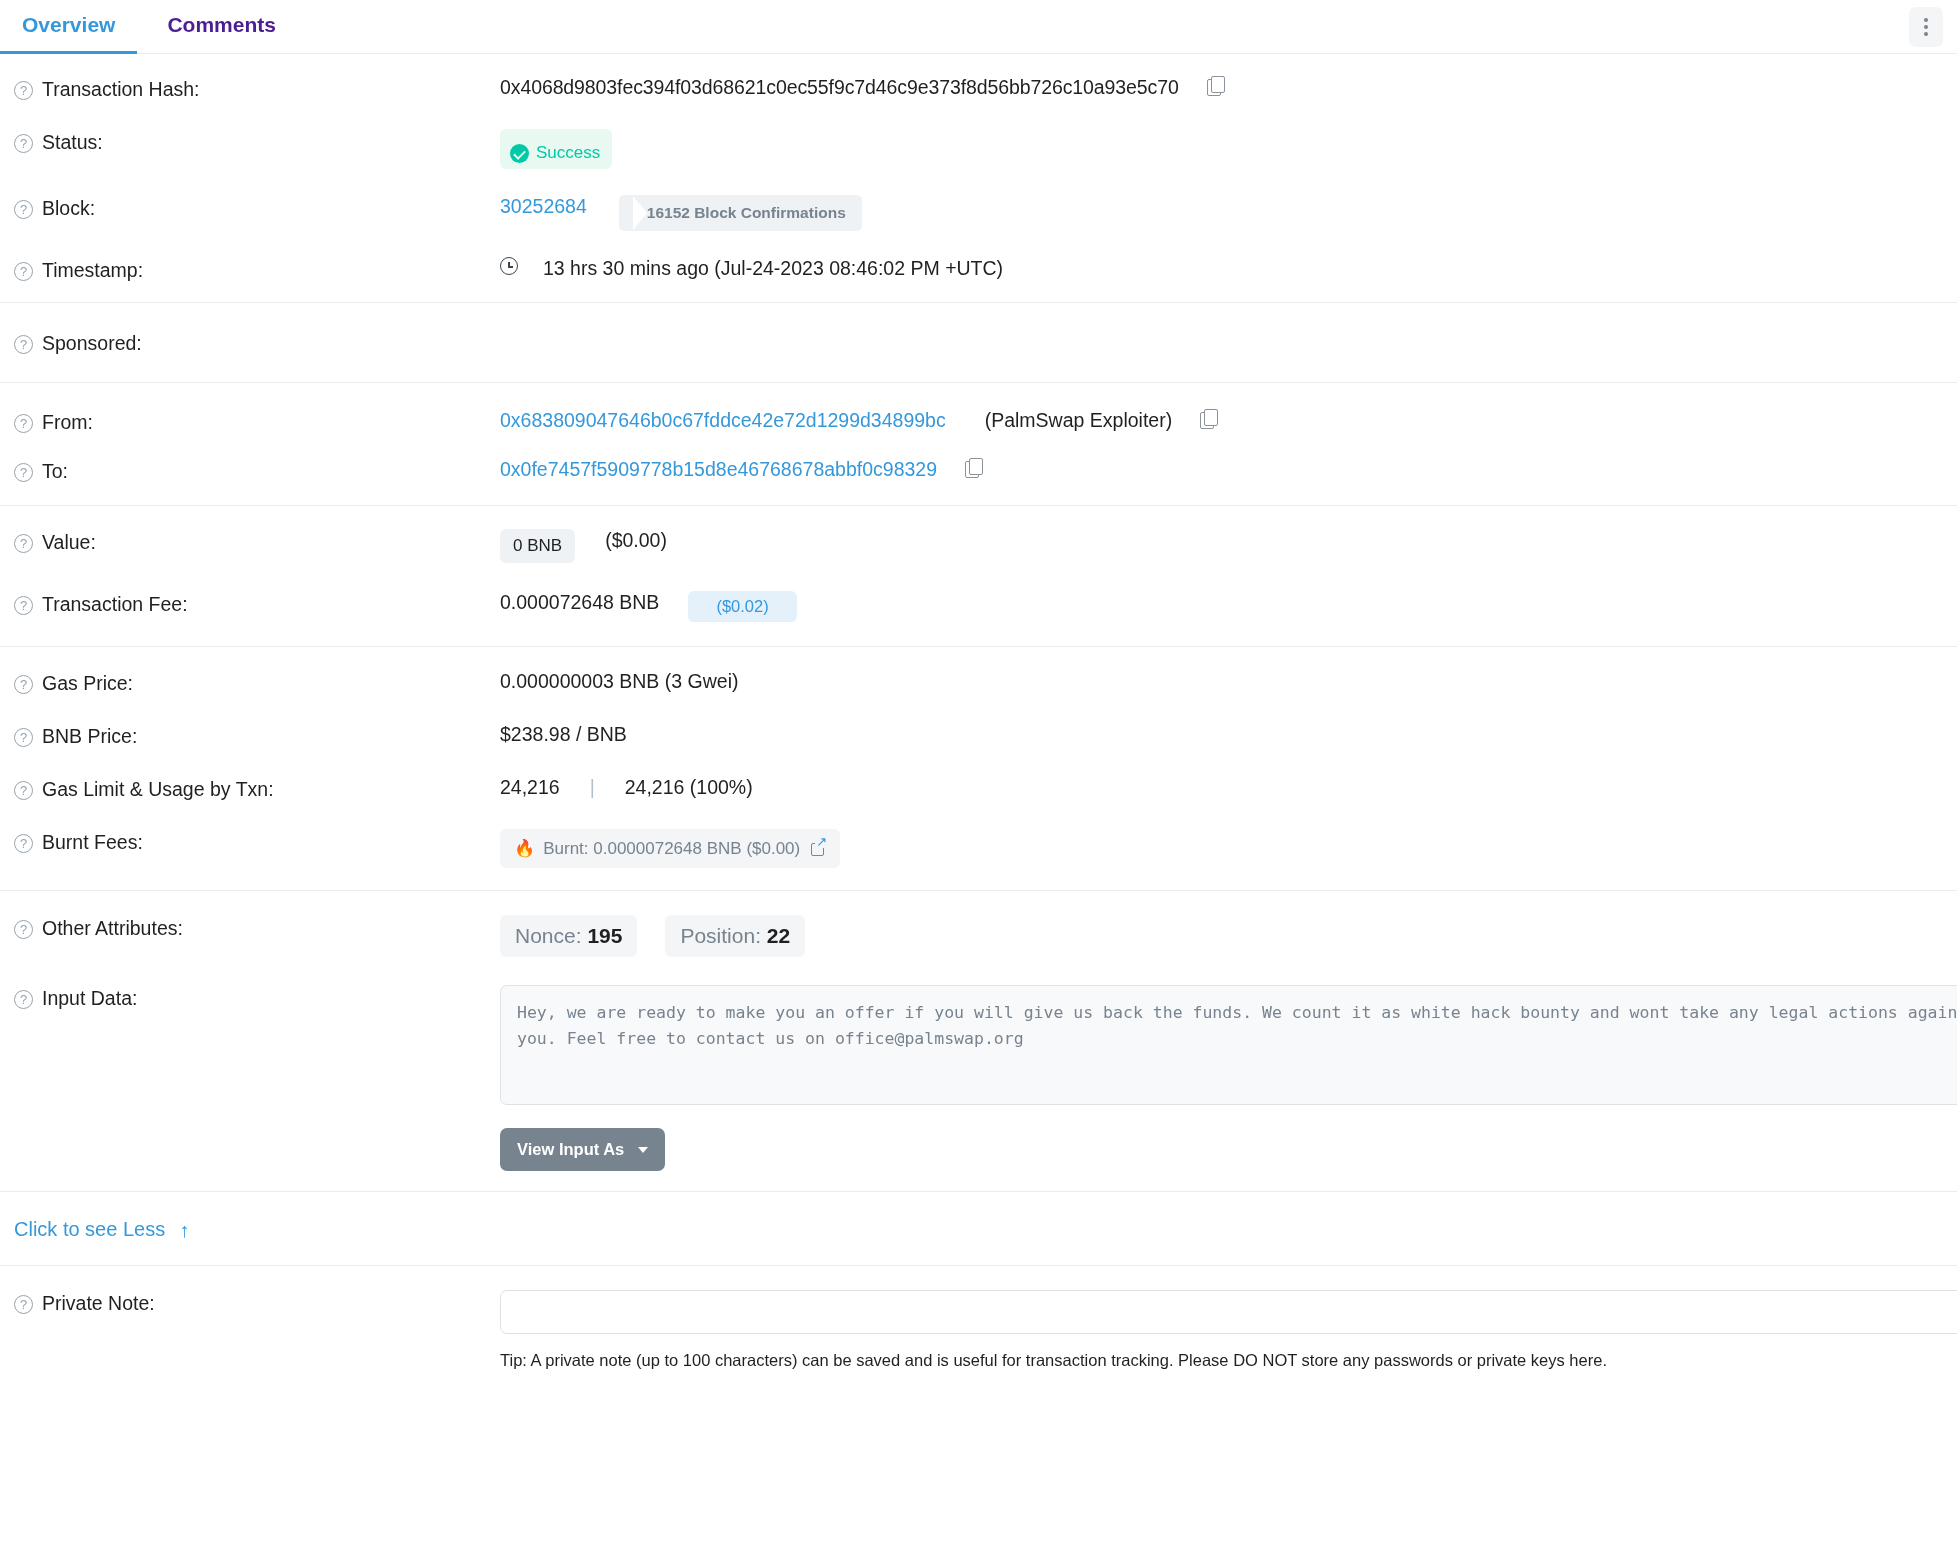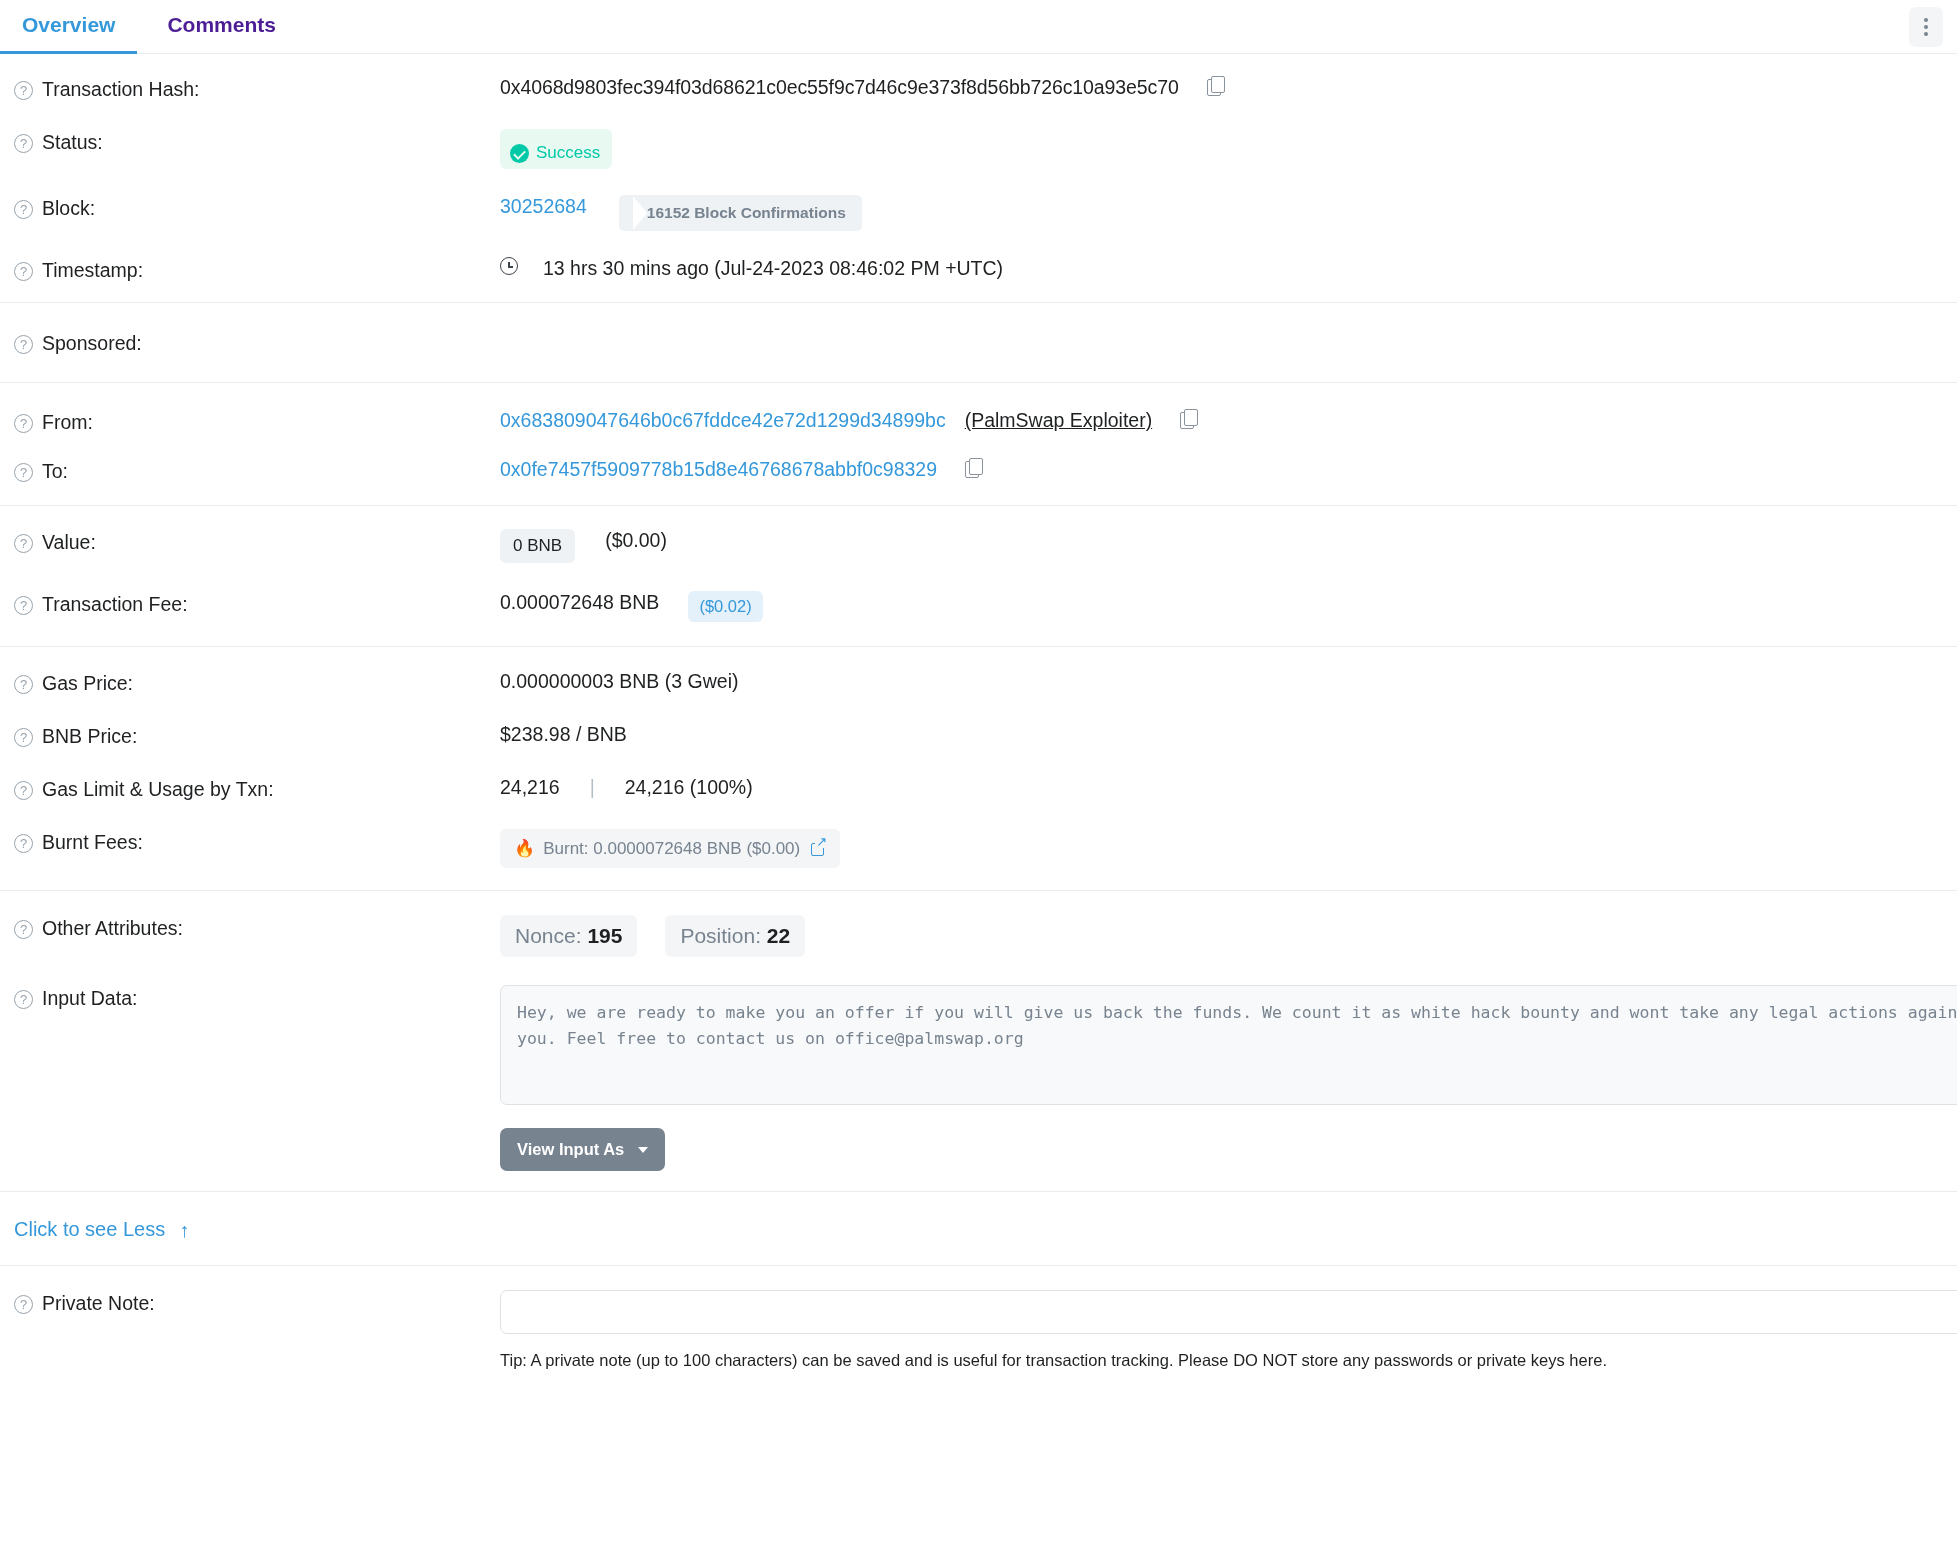--- a/index.html
+++ b/index.html
@@ -143,21 +143,21 @@
   }
   .clock-ic::before { content:""; position:absolute; left:7px; top:3.5px; width:1.6px; height:6px; background:#3c4349; }
   .clock-ic::after  { content:""; position:absolute; left:7px; top:8px; width:5px; height:1.6px; background:#3c4349; }
 
   .chip-grey {
     display: inline-block; background: #eff2f5; color: #1e2022;
     border-radius: 6px; padding: 7px 13px; font-size: 17px;
   }
   .chip-blue {
     display: inline-block; background: #e4f1fb; color: #3498db;
-    border-radius: 6px; padding: 6px 11px; font-size: 16.5px;
+    border-radius: 6px; padding: 6px 28px; font-size: 16.5px;
     margin-left: 13px;
   }
   .chip-burnt {
     display: inline-flex; align-items: center; gap: 8px;
     background: #f3f5f7; color: #77838f;
     border-radius: 6px; padding: 9px 14px; font-size: 17px;
   }
   .ext-ic {
     display:inline-block; width:15px; height:15px; position:relative; margin-left:3px; cursor:pointer;
   }
@@ -309,21 +309,21 @@
 
     <div class="divider"></div>
 
     <div class="row" style="padding-top:26px;padding-bottom:12px;">
       <div class="lbl">
         <span class="q">?</span>
         <span>From:</span>
       </div>
       <div class="val">
         <a class="blue">0x683809047646b0c67fddce42e72d1299d34899bc</a>
-        <span style="margin-left:3px;text-decoration:underline;">(PalmSwap Exploiter)</span>
+        <span style="margin-left:23px;">(PalmSwap Exploiter)</span>
         <span class="copy-ic"></span>
       </div>
     </div>
 
     <div class="row" style="padding-top:12px;padding-bottom:22px;">
       <div class="lbl">
         <span class="q">?</span>
         <span>To:</span>
       </div>
       <div class="val">

